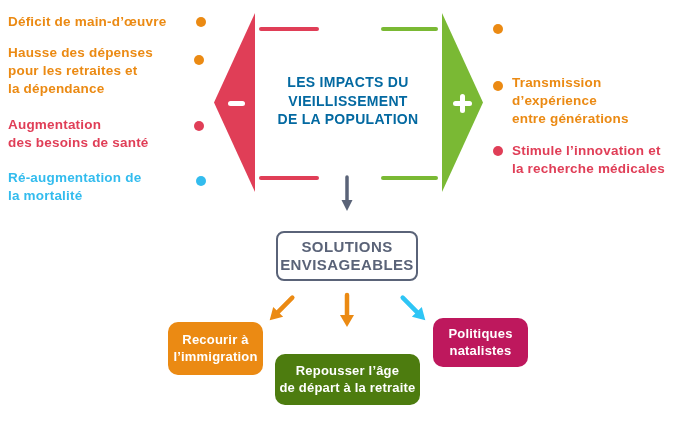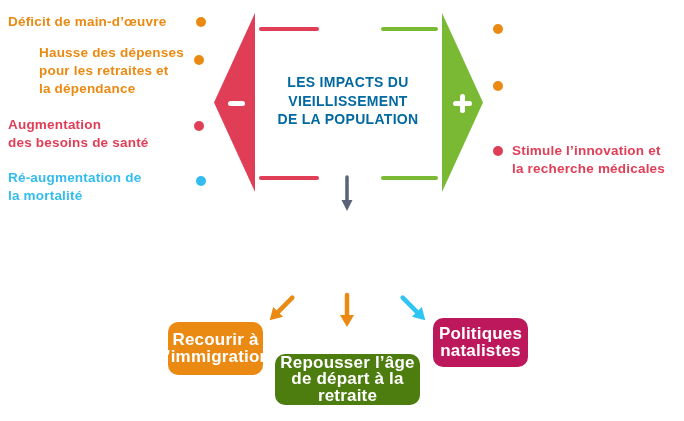--- a/index.html
+++ b/index.html
@@ -8,21 +8,21 @@
   .canvas{position:relative;width:684px;height:421px;background:#fff;}
 
   
   .side-text{position:absolute;font-size:13.5px;line-height:18px;letter-spacing:.2px;
              white-space:pre-line;}
   .c-orange{color:#EB8A13;} .c-red{color:#E03E57;} .c-blue{color:#33BCEE;}
   .bullet{position:absolute;width:10px;height:10px;border-radius:50%;}
   .b-orange{background:#EB8A13;} .b-red{background:#E03E57;} .b-blue{background:#33BCEE;}
 
   .l1{left:8px;top:13px;width:190px;}
-  .l2{left:8px;top:44px;width:190px;margin-left:31px;}
+  .l2{left:8px;top:44px;width:190px;}
   .l3{left:8px;top:116px;width:190px;}
   .l4{left:8px;top:169px;width:190px;}
   .r1{left:512px;top:22px;width:170px;}
   .r2{left:512px;top:74px;width:170px;}
   .r3{left:512px;top:142px;width:170px;}
   .bl1{left:196px;top:17px;} .bl2{left:194px;top:55px;}
   .bl3{left:194px;top:121px;} .bl4{left:196px;top:176px;}
   .br1{left:493px;top:24px;} .br2{left:493px;top:81px;} .br3{left:493px;top:146px;}
 
   
@@ -46,21 +46,21 @@
                 white-space:pre-line;}
 
   
   .solutions-box{position:absolute;left:276px;top:231px;width:142px;height:50px;
                  background:#fff;border:2px solid #5A6378;border-radius:8px;
                  display:flex;align-items:center;justify-content:center;
                  color:#5A6378;font-size:15px;line-height:18px;letter-spacing:.4px;
                  text-align:center;white-space:pre-line;box-sizing:border-box;}
 
   .sol-box{position:absolute;border-radius:10px;display:flex;align-items:center;
-           justify-content:center;color:#fff;font-size:17px;line-height:16.5px;
+           justify-content:center;color:#fff;font-size:13px;line-height:16.5px;
            text-align:center;white-space:pre-line;letter-spacing:.2px;}
   .box-immigration{left:168px;top:322px;width:95px;height:53px;background:#EB8A13;}
   .box-retraite{left:275px;top:354px;width:145px;height:51px;background:#4d7c0f;}
   .box-natalistes{left:433px;top:318px;width:95px;height:49px;background:#be185d;}
 
   .arrow{position:absolute;}
   .rot-dl{transform:rotate(45deg);transform-origin:50% 50%;}
   .rot-dr{transform:rotate(-45deg);transform-origin:50% 50%;}
 </style>
 </head>
@@ -80,20 +80,23 @@
 des besoins de santé</div>
   <span class="bullet b-red bl3"></span>
 
   <div class="side-text c-blue l4">Ré-augmentation de
 la mortalité</div>
   <span class="bullet b-blue bl4"></span>
 
   <span class="bullet b-orange br1"></span>
 
   <span class="bullet b-orange br2"></span>
+  <div class="side-text c-orange r2">Transmission
+d’expérience
+entre générations</div>
 
   <span class="bullet b-red br3"></span>
   <div class="side-text c-red r3">Stimule l’innovation et
 la recherche médicales</div>
 
   <div class="tri tri-left"></div>
   <div class="minus-bar"></div>
   <div class="tri tri-right"></div>
   <div class="plus-wrap">
     <span class="plus-h"></span>
@@ -106,20 +109,22 @@
 
   <div class="center-title">LES IMPACTS DU
 VIEILLISSEMENT
 DE LA POPULATION</div>
 
   <svg class="arrow" style="left:339px;top:174px" width="16" height="40" viewBox="0 0 16 40">
     <path d="M8 3 L8 27" stroke="#5A6378" stroke-width="3.5" stroke-linecap="round" fill="none"></path>
     <path d="M2.5 26 L13.5 26 L8 37 Z" fill="#5A6378"></path>
   </svg>
 
+  <div class="solutions-box">SOLUTIONS
+ENVISAGEABLES</div>
 
   <svg class="arrow rot-dl" style="left:272px;top:290px" width="18" height="38" viewBox="0 0 18 38">
     <path d="M9 3 L9 24" stroke="#EB8A13" stroke-width="4.5" stroke-linecap="round" fill="none"></path>
     <path d="M2 23 L16 23 L9 35 Z" fill="#EB8A13"></path>
   </svg>
   <svg class="arrow" style="left:338px;top:292px" width="18" height="38" viewBox="0 0 18 38">
     <path d="M9 3 L9 24" stroke="#EB8A13" stroke-width="4.5" stroke-linecap="round" fill="none"></path>
     <path d="M2 23 L16 23 L9 35 Z" fill="#EB8A13"></path>
   </svg>
   <svg class="arrow rot-dr" style="left:405px;top:290px" width="18" height="38" viewBox="0 0 18 38">

